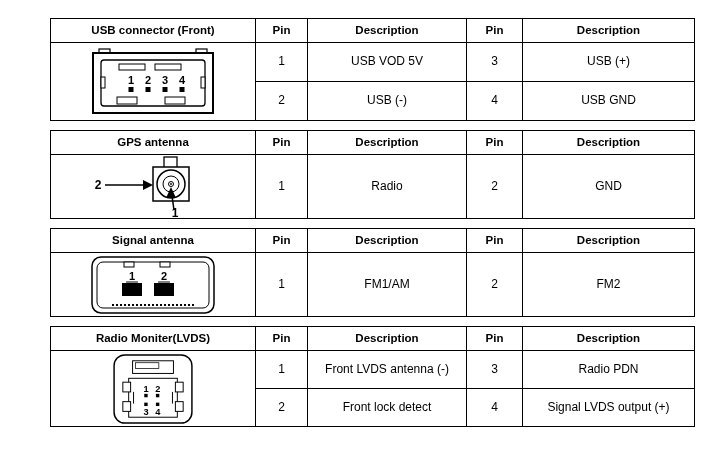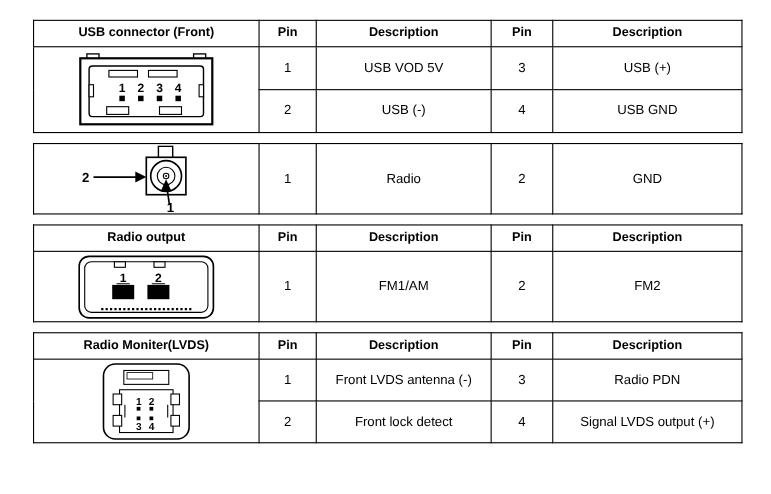--- a/index.html
+++ b/index.html
@@ -14,20 +14,21 @@
   .page {
     position: relative;
     width: 701px; height: 449px;
     padding: 18px 27px 0 30px;
   }
   table.pin-table {
     border-collapse: collapse;
     table-layout: fixed;
     width: 644px;
     margin-bottom: 9px;
+    margin-left: 20px;
   }
   table.pin-table th, table.pin-table td {
     border: 1px solid #000000;
     text-align: center;
     vertical-align: middle;
     padding: 0 2px;
     font-size: 12px;
     line-height: 1.15;
     background: #ffffff;
   }
@@ -111,20 +112,27 @@
 
   <table class="pin-table t2">
     <colgroup>
         <col style="width:205px">
         <col style="width:52px">
         <col style="width:159px">
         <col style="width:56px">
         <col style="width:172px">
       </colgroup>
     <tbody>
+        <tr>
+      <th>GPS antenna</th>
+      <th>Pin</th>
+      <th>Description</th>
+      <th>Pin</th>
+      <th>Description</th>
+    </tr>
     <tr>
       <td class="diagram-cell r">
         <svg width="170" height="62" viewBox="0 0 170 62">
           <rect class="fw" x="96" y="1" width="13" height="12" stroke-width="1.3"></rect>
           <rect class="fw" x="85" y="11" width="36" height="34" stroke-width="1.5"></rect>
           <circle class="fw" cx="103" cy="28" r="14" stroke-width="1.5"></circle>
           <circle class="ln" cx="103" cy="28" r="8" stroke-width="1"></circle>
           <circle class="ln" cx="103" cy="28" r="2.5" stroke-width="1"></circle>
           <circle class="fb" cx="103" cy="28" r="0.9"></circle>
           <text x="30" y="33" font-size="12" text-anchor="middle">2</text>
@@ -146,21 +154,21 @@
   <table class="pin-table t3">
     <colgroup>
         <col style="width:205px">
         <col style="width:52px">
         <col style="width:159px">
         <col style="width:56px">
         <col style="width:172px">
       </colgroup>
     <tbody>
         <tr>
-      <th>Radio output</th>
+      <th>Signal antenna</th>
       <th>Pin</th>
       <th>Description</th>
       <th>Pin</th>
       <th>Description</th>
     </tr>
     <tr>
       <td class="diagram-cell r">
         <svg width="126" height="60" viewBox="0 0 126 60">
           <rect class="fw" x="2" y="2" width="122" height="56" rx="9" stroke-width="1.5"></rect>
           <rect class="fw" x="7" y="7" width="112" height="46" rx="6" stroke-width="1"></rect>

